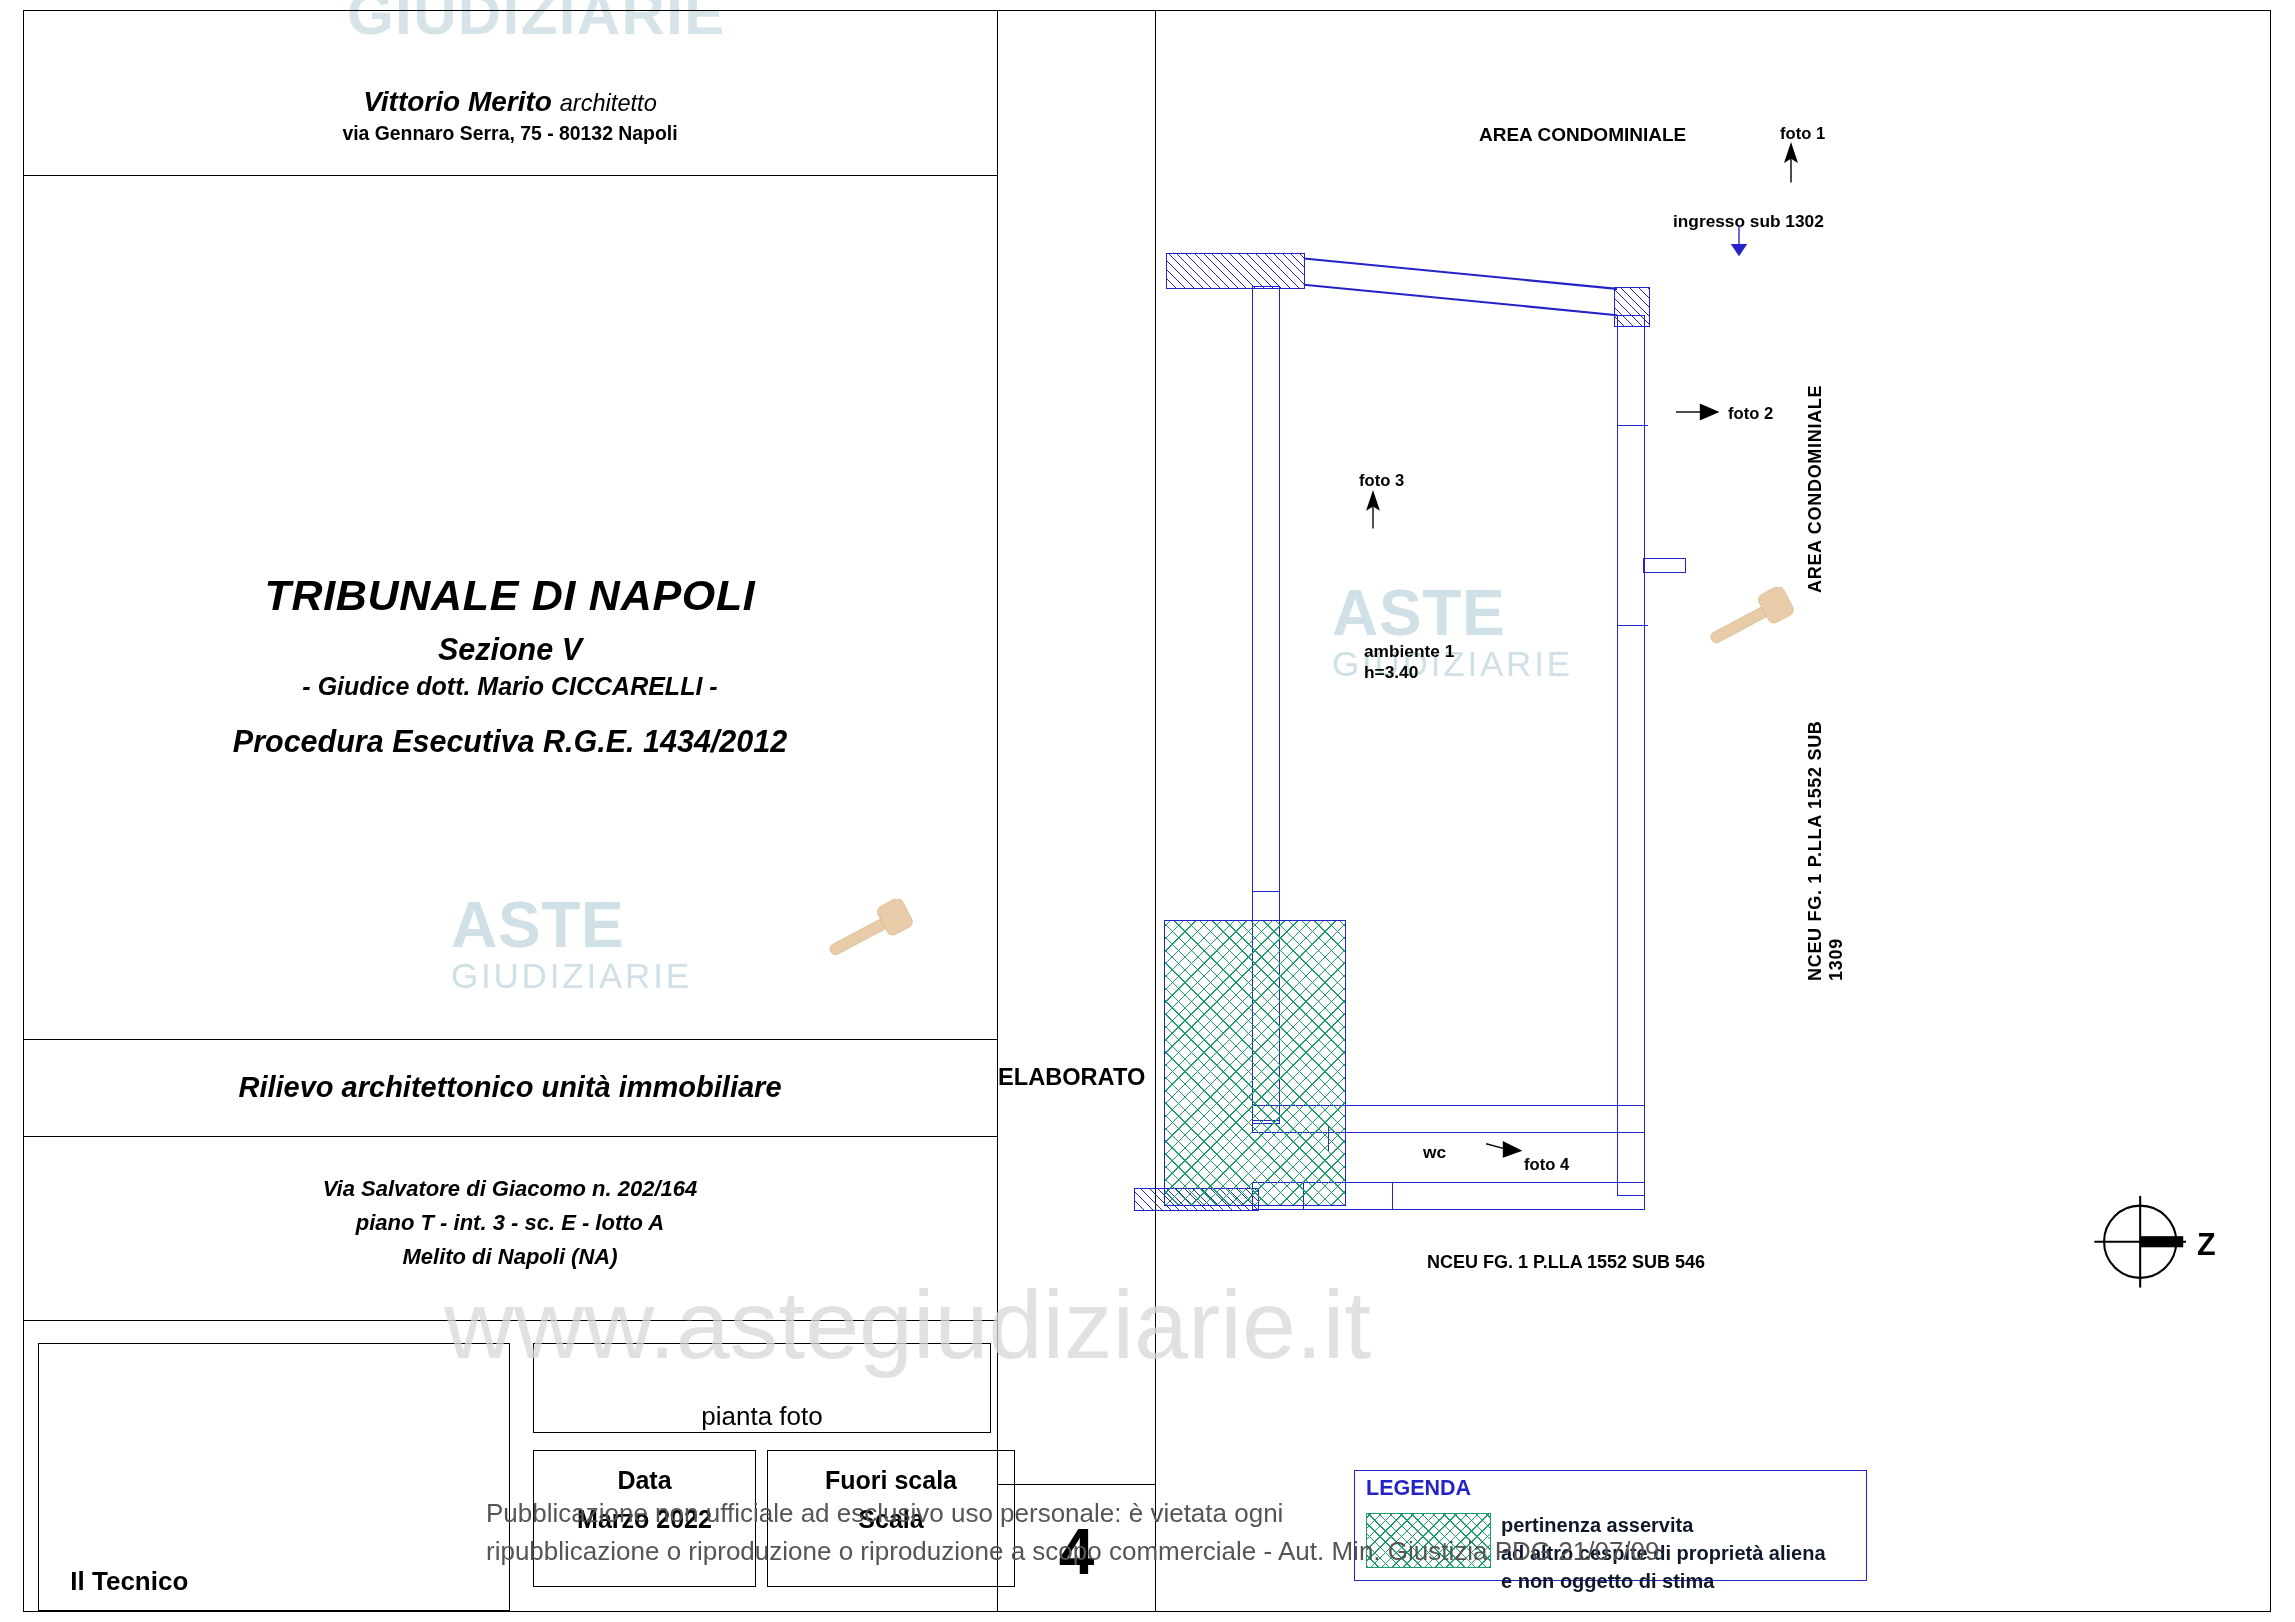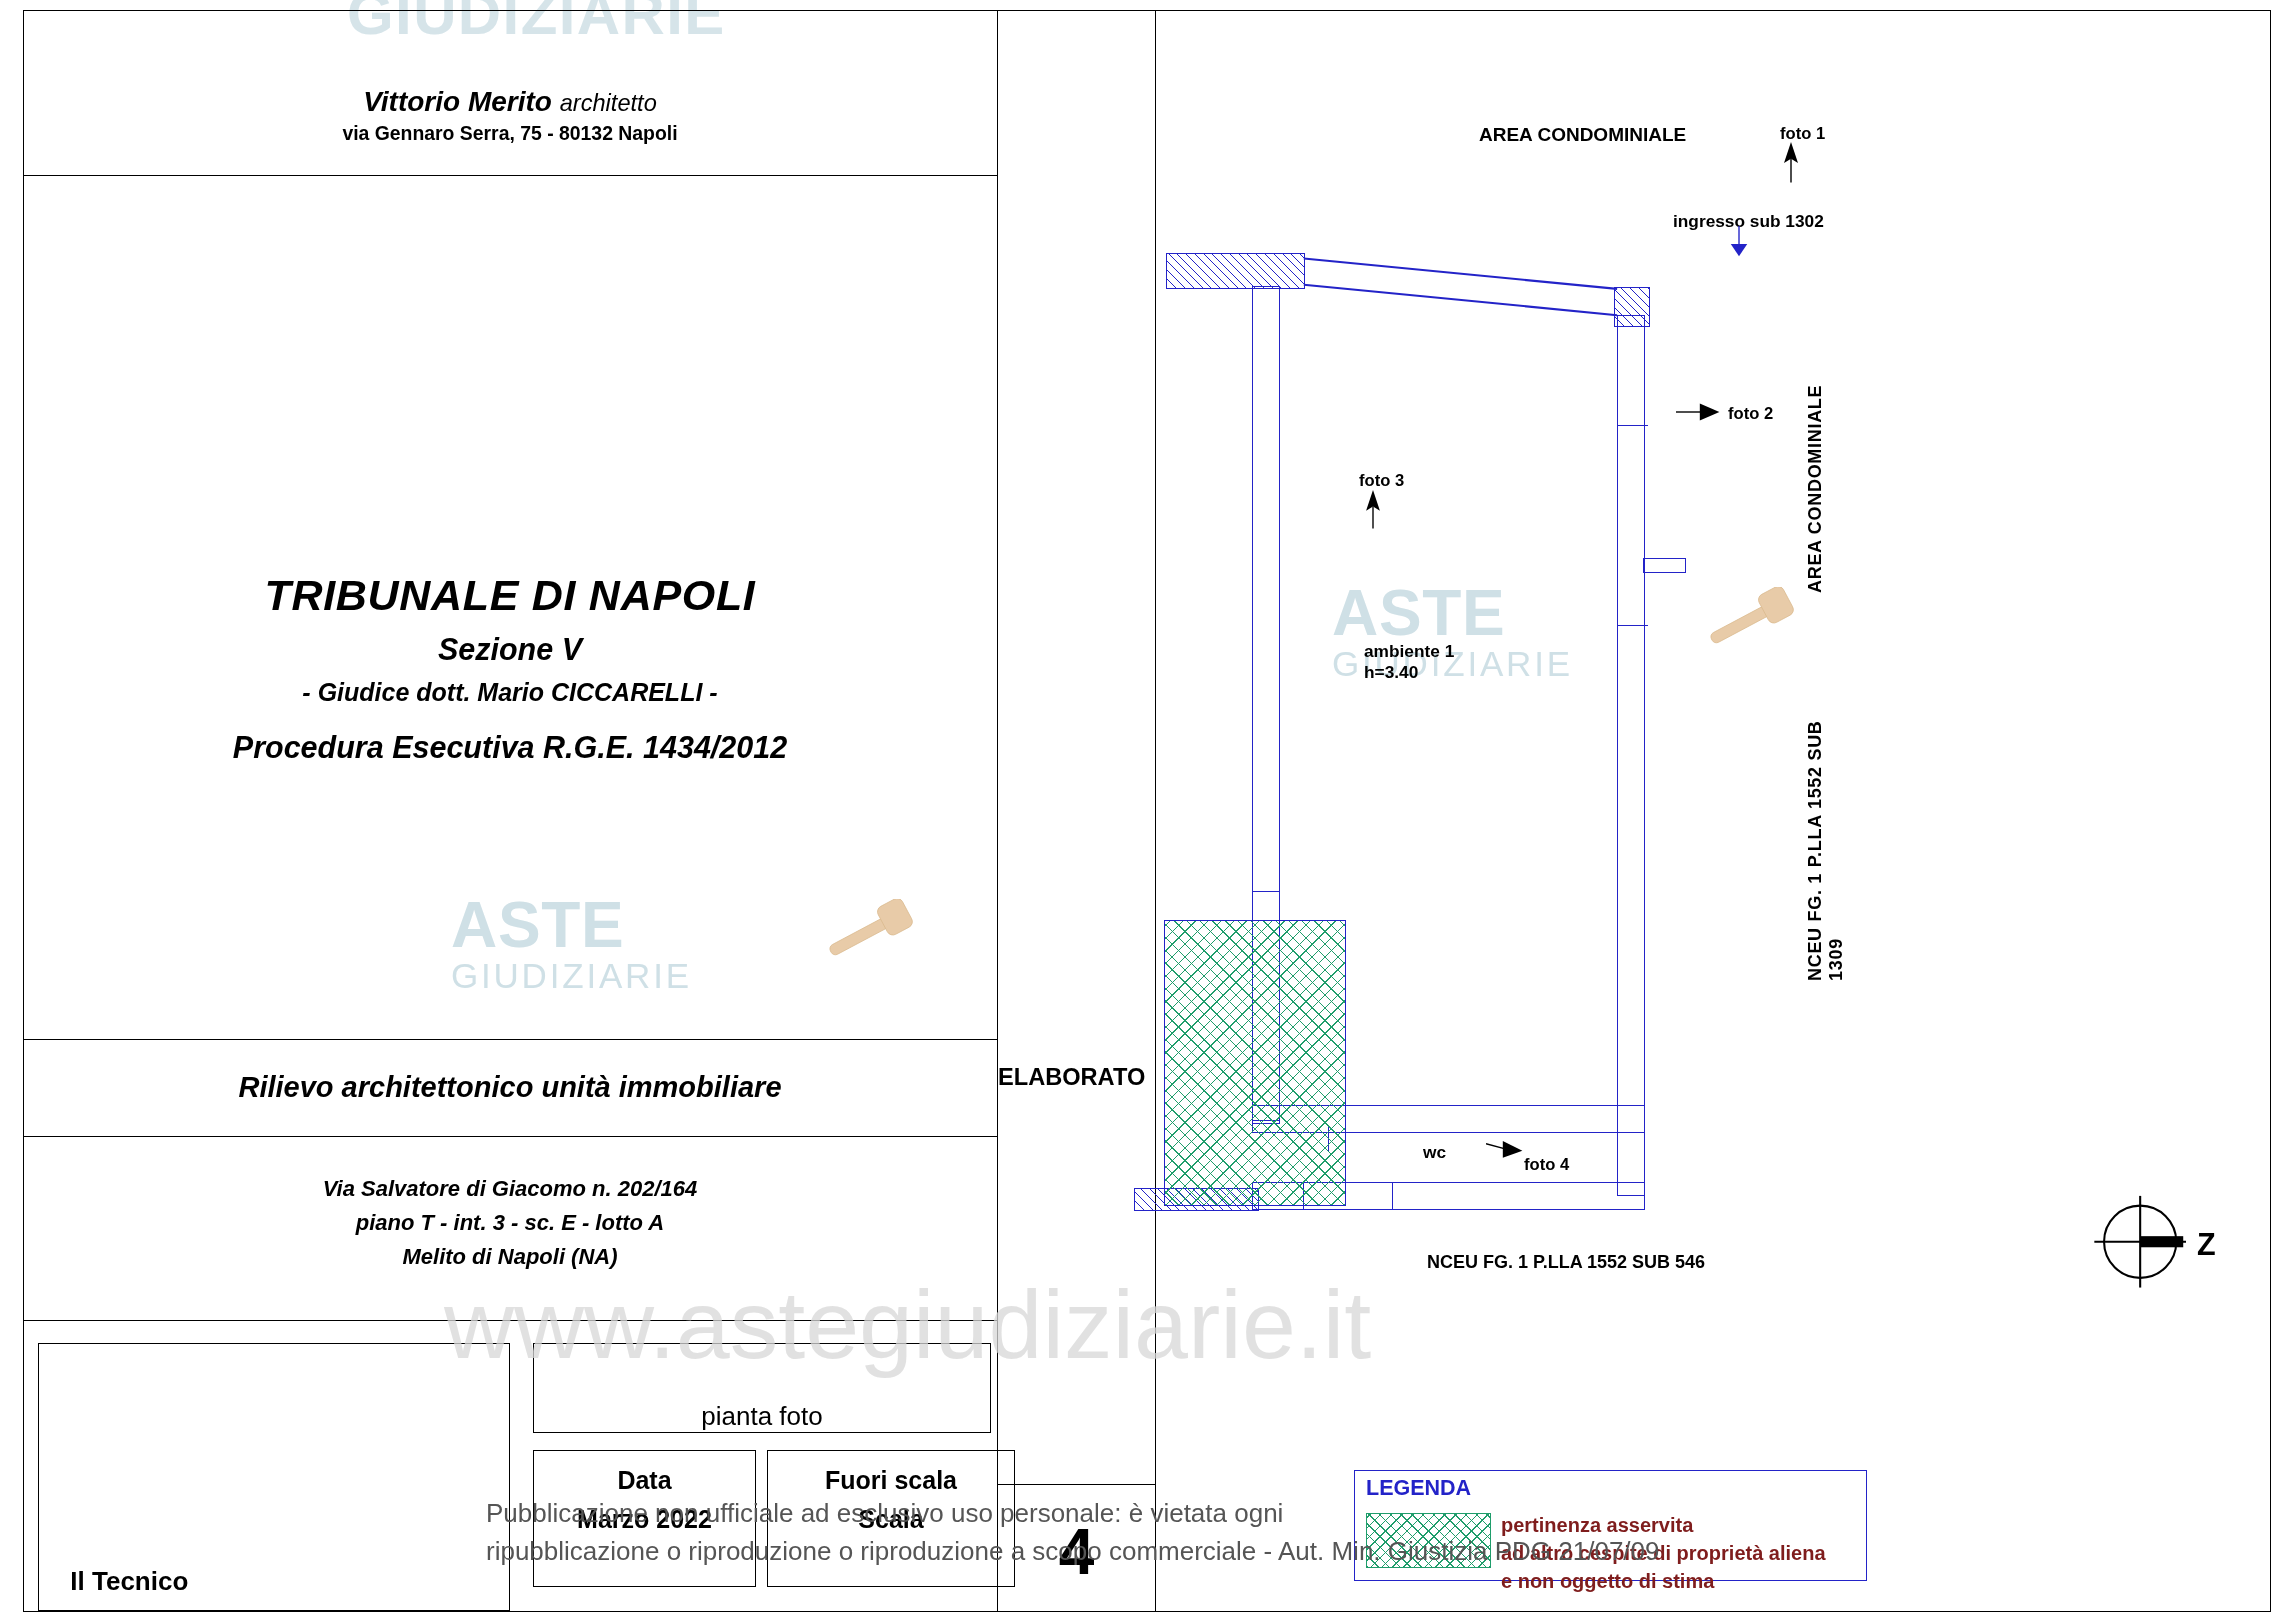--- a/index.html
+++ b/index.html
@@ -42,21 +42,21 @@
 
   .c-arch { top:0; height:166px; padding-top:76px; text-align:center; }
   .arch-name { font-size:28px; font-style:italic; font-weight:bold; }
   .arch-name .small { font-weight:normal; font-style:italic; font-size:23.6px;margin-top:16px; }
   .arch-addr { font-size:19.4px; font-weight:bold; margin-top:4.2px; }
 
   .c-court { top:166px; height:864px; text-align:center; }
   .court-wrap { margin-top:395px; }
   .court-1 { font-size:43px; font-weight:bold; font-style:italic; letter-spacing:0.7px; }
   .court-2 { font-size:30.5px; font-weight:bold; font-style:italic; margin-top:12.5px; }
-  .court-3 { font-size:25px; font-weight:bold; font-style:italic; margin-top:11px; }
+  .court-3 { font-size:25px; font-weight:bold; font-style:italic; margin-top:5px; }
   .court-4 { font-size:30.5px; font-weight:bold; font-style:italic; margin-top:23px; }
 
   .c-rilievo { top:1030px; height:97px; display:flex; align-items:center; justify-content:center; }
   .rilievo-t { font-size:29px; font-weight:bold; font-style:italic; }
 
   .c-addr { top:1127px; height:184px; text-align:center; padding-top:35px; }
   .addr-l { font-size:22px; font-weight:bold; font-style:italic; line-height:1.55; }
 
   .c-bottom { top:1311px; height:291px; border-bottom:none; }
 
@@ -115,21 +115,21 @@
   }
 
   .legend-box { position:absolute; left:198px; top:1460px; width:513px; height:111px;
                 border:1.4px solid #2323c8; box-sizing:border-box; }
   .legend-title { position:absolute; left:11px; top:5.5px; font-size:21.5px; font-weight:bold; color:#2323c8; }
   .legend-swatch { position:absolute; left:11px; top:42px; width:125px; height:55px;
                    border:1.4px solid #1f9d6b; box-sizing:border-box;
                    background:
                      repeating-linear-gradient(45deg,  #1f9d6b 0 1px, transparent 1px 7.6px),
                      repeating-linear-gradient(-45deg, #1f9d6b 0 1px, transparent 1px 7.6px); }
-  .legend-text { position:absolute; left:146px; top:40px; font-size:20px; color:#7f1d1d;
+  .legend-text { position:absolute; left:146px; top:40px; font-size:20px; color:#0f172a;
                  font-weight:bold; line-height:1.4; }
 
   .vert-text { position:absolute; writing-mode:vertical-rl; transform:rotate(180deg);
                font-size:18px; font-weight:bold; letter-spacing:0.7px; }
 
   .compass { position:absolute; left:930px; top:1172px; width:125px; height:125px; }
 </style>
 </head>
 <body>
 

